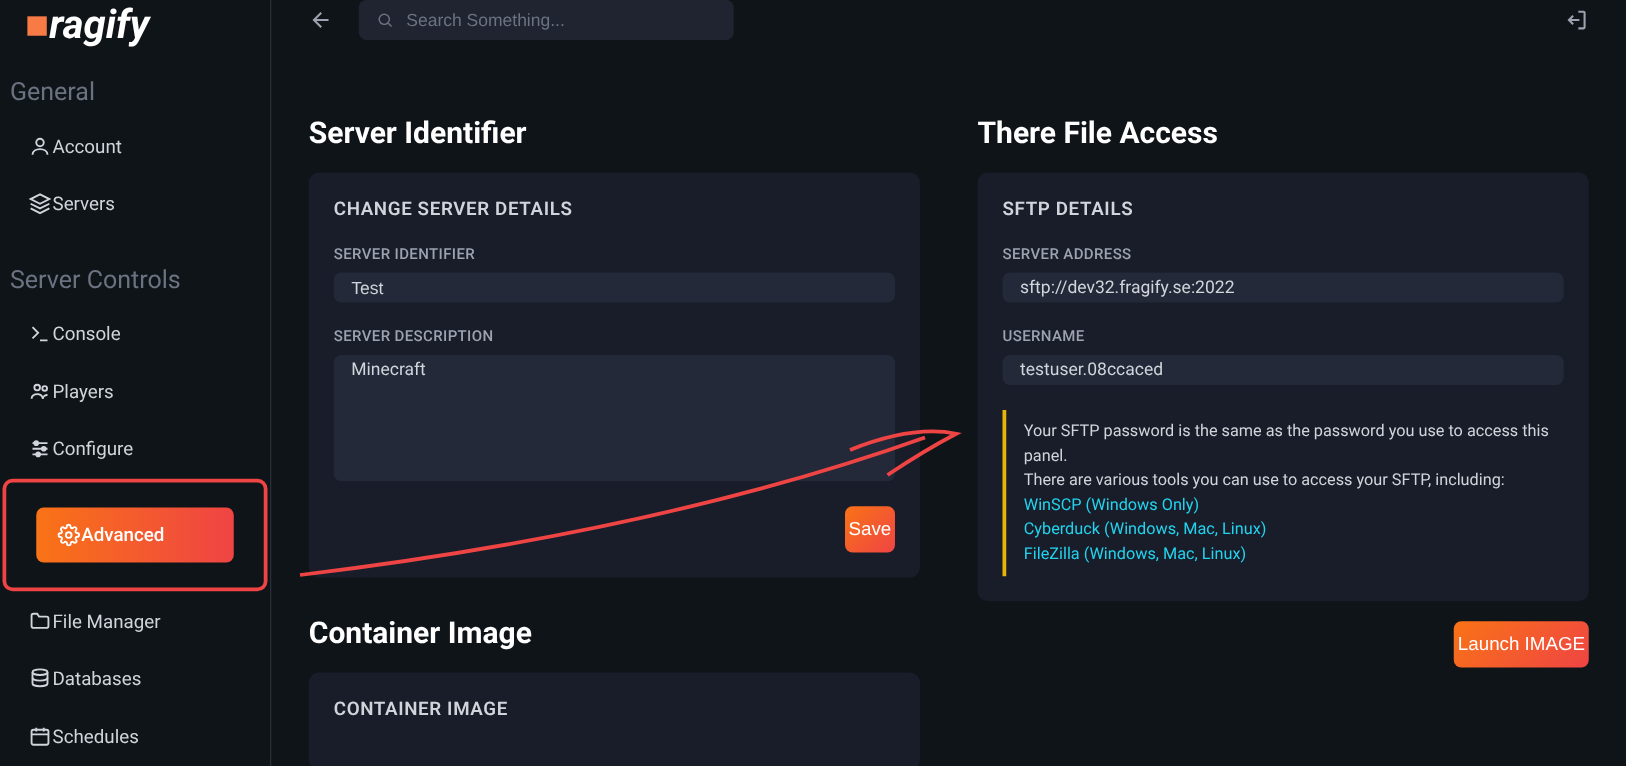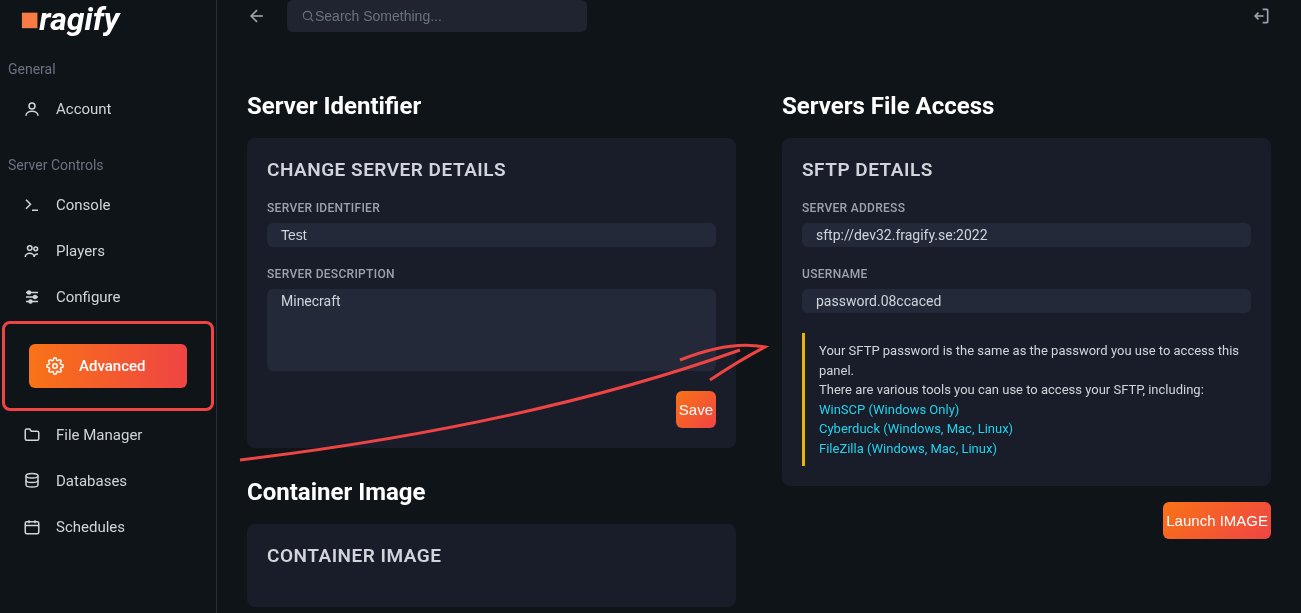--- a/index.html
+++ b/index.html
@@ -2,41 +2,41 @@
 <html><head>
 <meta charset="utf-8">
 <style>
 * { margin: 0; padding: 0; box-sizing: border-box; }
 body { font-family: -apple-system, BlinkMacSystemFont, "Segoe UI", Roboto, sans-serif; background: #0f1419; color: #e5e7eb; width: 1301px; height: 613px; overflow: hidden; }
 .app { display: flex; height: 100%; }
 .sidebar { width: 217px; background: #0f1419; border-right: 1px solid #2a2f3a; padding-top: 0; flex-shrink: 0; }
 .logo { padding: 0 20px 15px; }
 .logo-text { font-size: 32px; font-weight: 700; color: #fff; font-style: italic; }
 .logo-text .accent { color: #f87b46; }
-.section-label { color: #6b7280; font-size: 14px; padding: 8px 8px 8px 8px; display: block; }
-.nav-item { display: flex; align-items: center; gap: 14px; padding: 12px 16px; color: #d1d5db; font-size: 15px; cursor: pointer; margin: 2px 6px; border-radius: 6px; }
+.section-label { color: #6b7280; font-size: 20px; padding: 8px 8px 8px 8px; display: block; }
+.nav-item { display: flex; align-items: center; padding: 12px 16px; color: #d1d5db; font-size: 15px; cursor: pointer; margin: 2px 6px; border-radius: 6px; }
 .nav-item.active { background: linear-gradient(90deg, #f97316, #ef4444); color: #fff; font-weight: 500; }
 .nav-item .icon { width: 20px; height: 20px; display: flex; align-items: center; justify-content: center; flex-shrink: 0; }
 .nav-highlight { border: 3px solid #ef4444; border-radius: 8px; margin: 0 2px; padding: 18px; }
 .main { flex: 1; padding: 0 30px 20px; overflow: hidden; }
 .topbar { display: flex; align-items: center; gap: 20px; padding: 0 0 10px; }
 .back-btn { color: #9ca3af; cursor: pointer; }
-.search-box { background: #1f2430; border-radius: 6px; padding: 8px 14px; display: flex; align-items: center; width: 300px; color: #6b7280; font-size: 14px; }
+.search-box { background: #1f2430; border-radius: 6px; padding: 8px 14px; display: flex; align-items: center; gap: 10px; width: 300px; color: #6b7280; font-size: 14px; }
 .search-box input { background: none; border: none; outline: none; color: #e5e7eb; font-size: 14px; flex: 1; }
 .search-box input::placeholder { color: #6b7280; }
 .logout-icon { margin-left: auto; color: #9ca3af; cursor: pointer; }
 .content { display: flex; gap: 46px; margin-top: 50px; }
 .col { flex: 1; }
 .section-title { font-size: 24px; font-weight: 700; color: #fff; margin-bottom: 18px; }
 .card { background: #181d29; border-radius: 8px; padding: 20px; }
-.card-heading { font-size: 19px; font-weight: 600; color: #d1d5db; letter-spacing: 0.5px; text-transform: uppercase; margin-bottom: 20px; }
+.card-heading { font-size: 15px; font-weight: 600; color: #d1d5db; letter-spacing: 0.5px; text-transform: uppercase; margin-bottom: 20px; }
 .field-label { font-size: 12px; font-weight: 500; color: #9ca3af; letter-spacing: 0.3px; text-transform: uppercase; margin-bottom: 8px; display: block; }
 .input-box { background: #232938; border-radius: 6px; padding: 4px 14px; color: #d1d5db; font-size: 14px; width: 100%; border: none; outline: none; margin-bottom: 20px; display: block; }
 .input-box.readonly { cursor: default; }
-textarea.input-box { height: 82px; resize: none; font-family: inherit; }
+textarea.input-box { height: 101px; resize: none; font-family: inherit; }
 .btn { background: linear-gradient(135deg, #f97316, #ef4444); color: #fff; border: none; border-radius: 6px; padding: 10px 3px; font-size: 15px; font-weight: 500; cursor: pointer; }
 .btn-row { display: flex; justify-content: flex-end; margin-top: 8px; }
 .info-box { border-left: 3px solid #eab308; padding: 8px 0 8px 14px; margin-top: 18px; }
 .info-text { font-size: 13px; color: #d1d5db; line-height: 1.5; }
 .info-link { color: #22d3ee; text-decoration: none; cursor: pointer; display: block; font-size: 13px; line-height: 1.5; }
 .section2 { margin-top: 30px; }
 svg { display: block; }
 .arrow-annotation { position: absolute; pointer-events: none; z-index: 100; }
 </style>
 </head>
@@ -50,20 +50,30 @@
 
     <span class="section-label">General</span>
     <div class="nav-item">
       <span class="icon">
           <svg width="18" height="18" viewBox="0 0 24 24" fill="none" stroke="currentColor" stroke-width="2">
             <circle cx="12" cy="8" r="4"></circle>
             <path d="M4 21c0-4 4-6 8-6s8 2 8 6"></path>
           </svg>
         </span>
       <span>Account</span>
+    </div>
+    <div class="nav-item">
+      <span class="icon">
+          <svg width="18" height="18" viewBox="0 0 24 24" fill="none" stroke="currentColor" stroke-width="2">
+            <polygon points="12 2 2 7 12 12 22 7 12 2"></polygon>
+            <polyline points="2 12 12 17 22 12"></polyline>
+            <polyline points="2 17 12 22 22 17"></polyline>
+          </svg>
+        </span>
+      <span>Servers</span>
     </div>
 
     <span class="section-label" style="margin-top:18px;">Server Controls</span>
     <div class="nav-item">
       <span class="icon">
           <svg width="18" height="18" viewBox="0 0 24 24" fill="none" stroke="currentColor" stroke-width="2">
             <polyline points="4 17 10 11 4 5"></polyline>
             <line x1="12" y1="19" x2="20" y2="19"></line>
           </svg>
         </span>
@@ -177,27 +187,27 @@
 
         <div class="section2">
           <div class="section-title">Container Image</div>
           <div class="card">
             <div class="card-heading">CONTAINER IMAGE</div>
           </div>
         </div>
       </div>
 
       <div class="col">
-        <div class="section-title">Servers File Access</div>
+        <div class="section-title">There File Access</div>
         <div class="card">
           <div class="card-heading">SFTP DETAILS</div>
           <span class="field-label">SERVER ADDRESS</span>
           <div class="input-box readonly">sftp://dev32.fragify.se:2022</div>
           <span class="field-label">USERNAME</span>
-          <div class="input-box readonly">password.08ccaced</div>
+          <div class="input-box readonly">testuser.08ccaced</div>
           <div class="info-box">
             <div class="info-text">Your SFTP password is the same as the password you use to access this panel.</div>
             <div class="info-text">There are various tools you can use to access your SFTP, including:</div>
             <a class="info-link">WinSCP (Windows Only)</a>
             <a class="info-link">Cyberduck (Windows, Mac, Linux)</a>
             <a class="info-link">FileZilla (Windows, Mac, Linux)</a>
           </div>
         </div>
         <div class="btn-row" style="margin-top:16px;">
           <button class="btn">Launch IMAGE</button>

